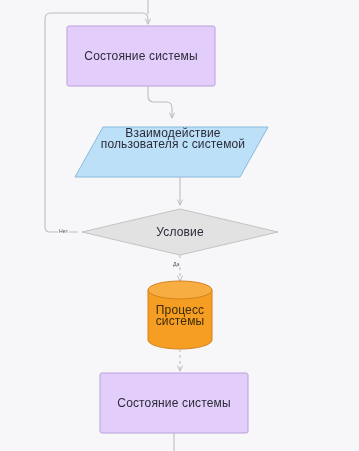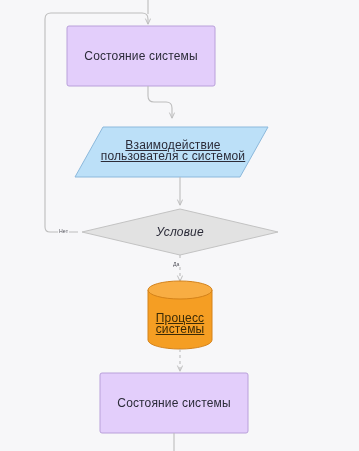--- a/index.html
+++ b/index.html
@@ -84,26 +84,26 @@
 
     <path d="M180,349 L180,371" fill="none" stroke="#bdbdbd" stroke-width="1.1" stroke-dasharray="3,3" marker-end="url(#arrow)"></path>
 
     <rect x="100" y="373" width="148" height="60" rx="2" ry="2" fill="#e3cefb" stroke="#b9a0da" stroke-width="1"></rect>
 
     <path d="M174,433 L174,451" fill="none" stroke="#bdbdbd" stroke-width="1.1"></path>
   </svg>
 
   <div class="node-label" style="left:67px; top:51px; width:148px;">Состояние системы</div>
 
-  <div class="node-label" style="left:87px; top:140px; width:172px;text-decoration:underline;">Взаимодействие
+  <div class="node-label" style="left:87px; top:128px; width:172px;">Взаимодействие
 пользователя с системой</div>
 
-  <div class="node-label" style="left:130px; top:227px; width:100px;font-style:italic;">Условие</div>
+  <div class="node-label" style="left:130px; top:227px; width:100px;">Условие</div>
 
-  <div class="node-label label-proc" style="left:148px; top:313px; width:64px;text-decoration:underline;">Процесс
+  <div class="node-label label-proc" style="left:148px; top:305px; width:64px;">Процесс
 системы</div>
 
   <div class="node-label" style="left:100px; top:398px; width:148px;">Состояние системы</div>
 
   <div class="edge-label" style="left:58px; top:228px;">Нет</div>
 
   <div class="edge-label" style="left:172px; top:261px;">Да</div>
 
 </div>
 

